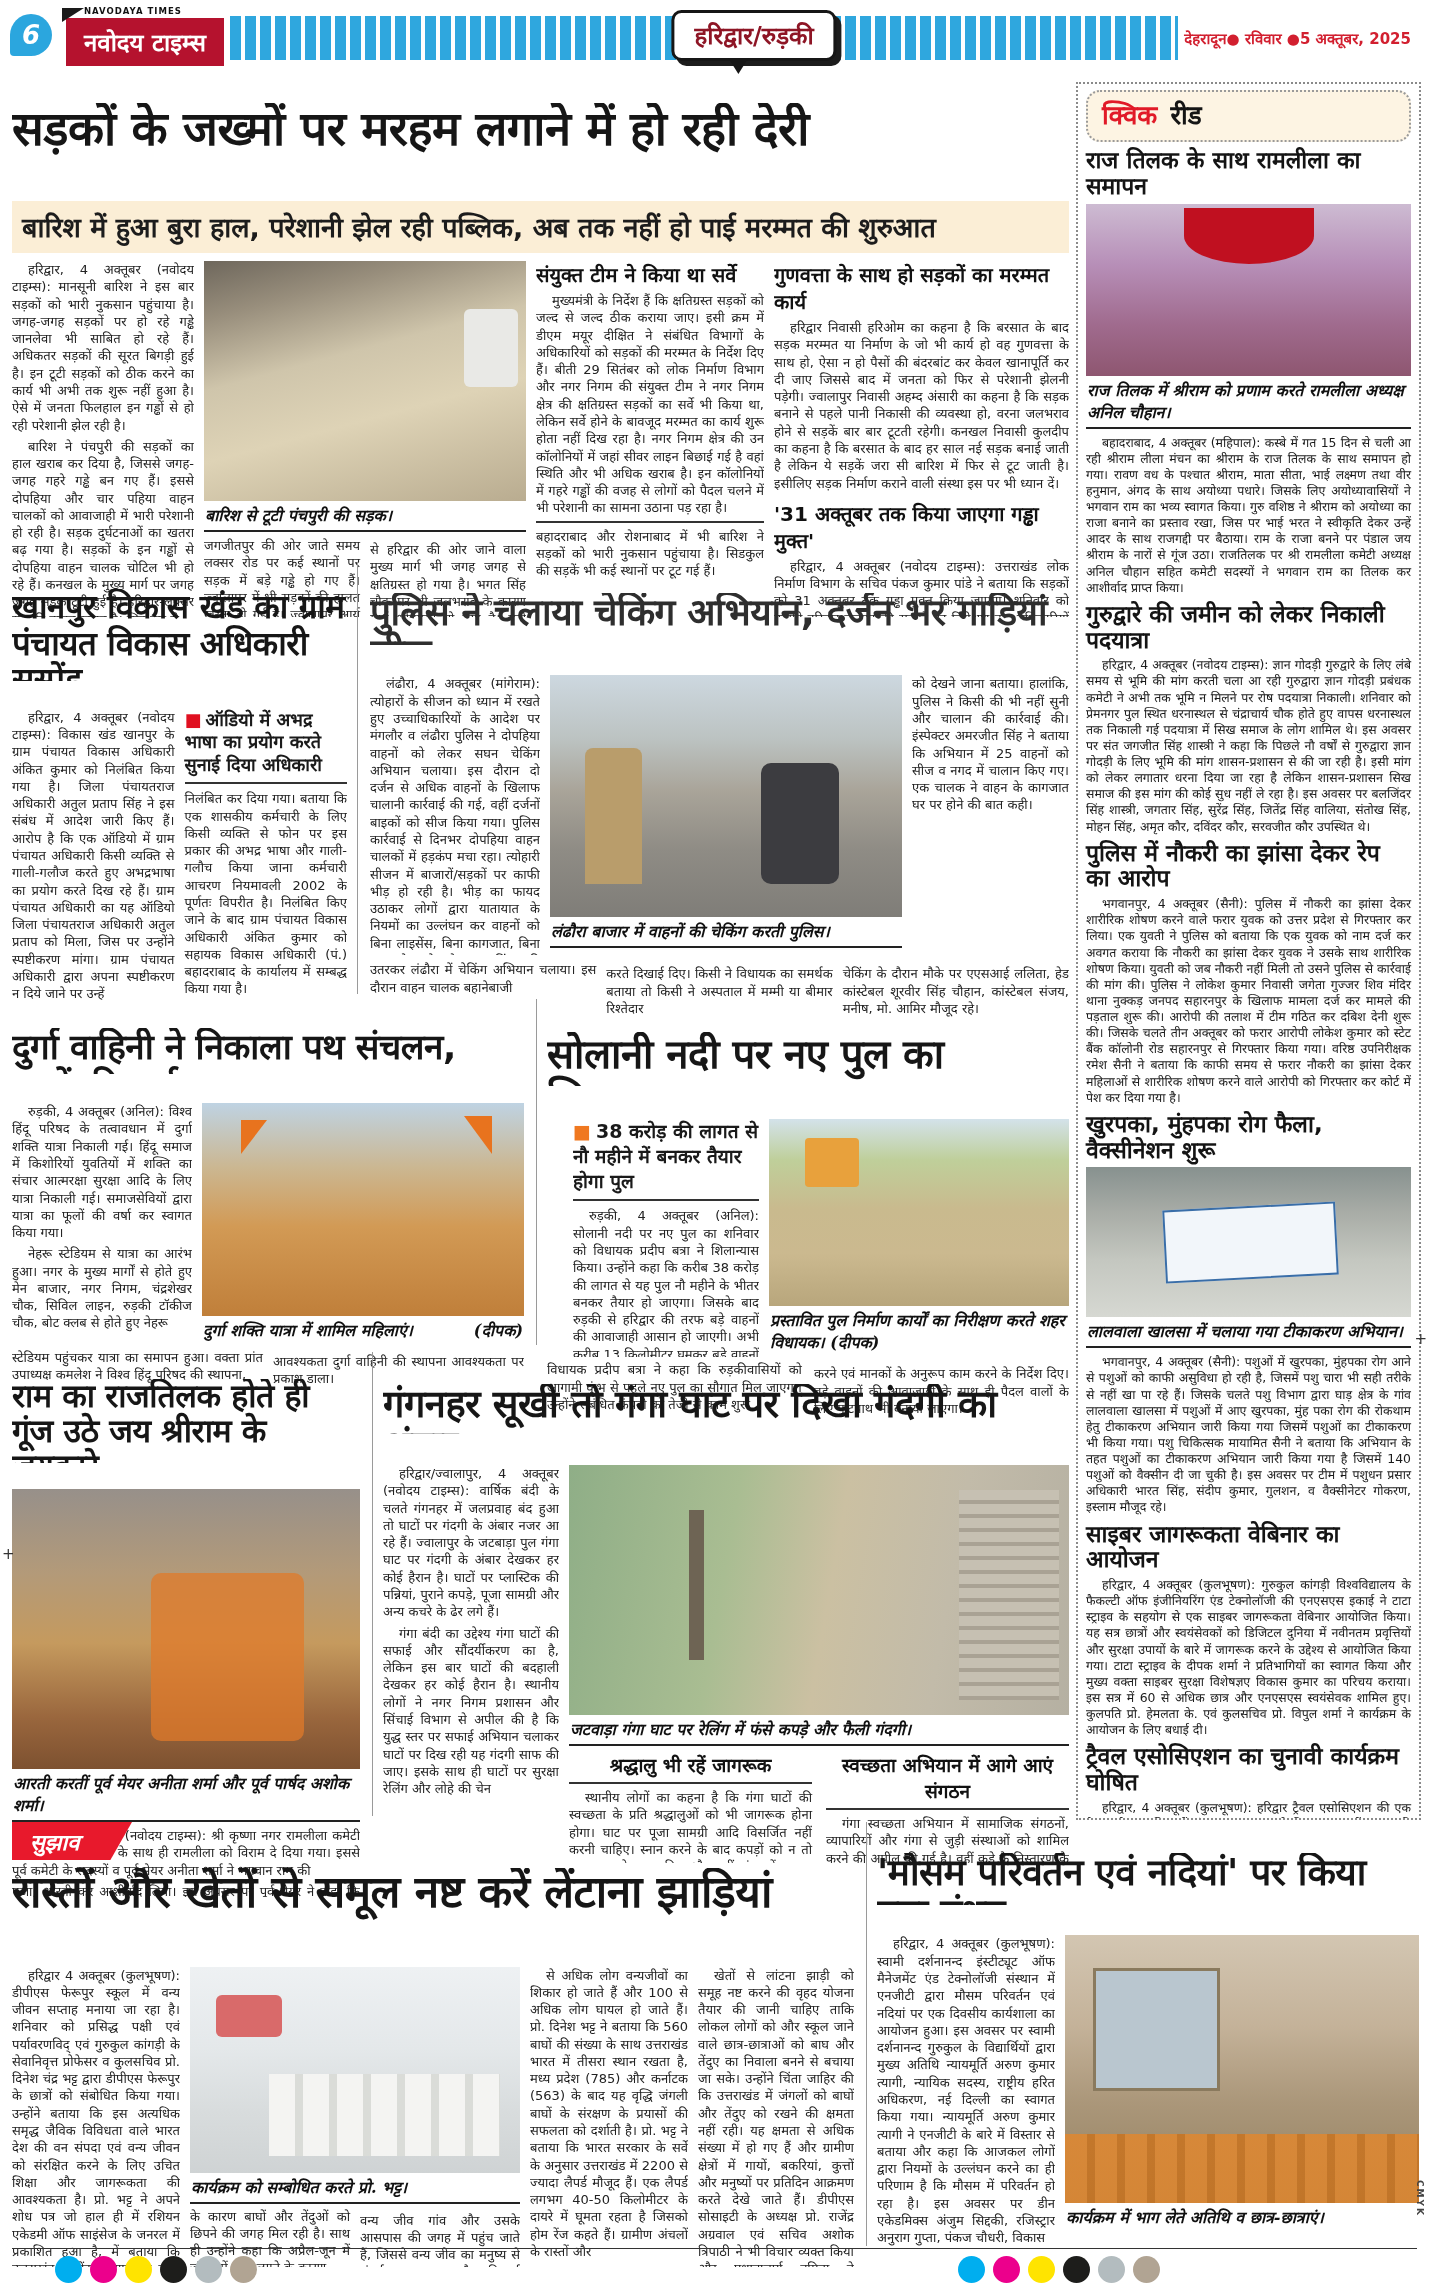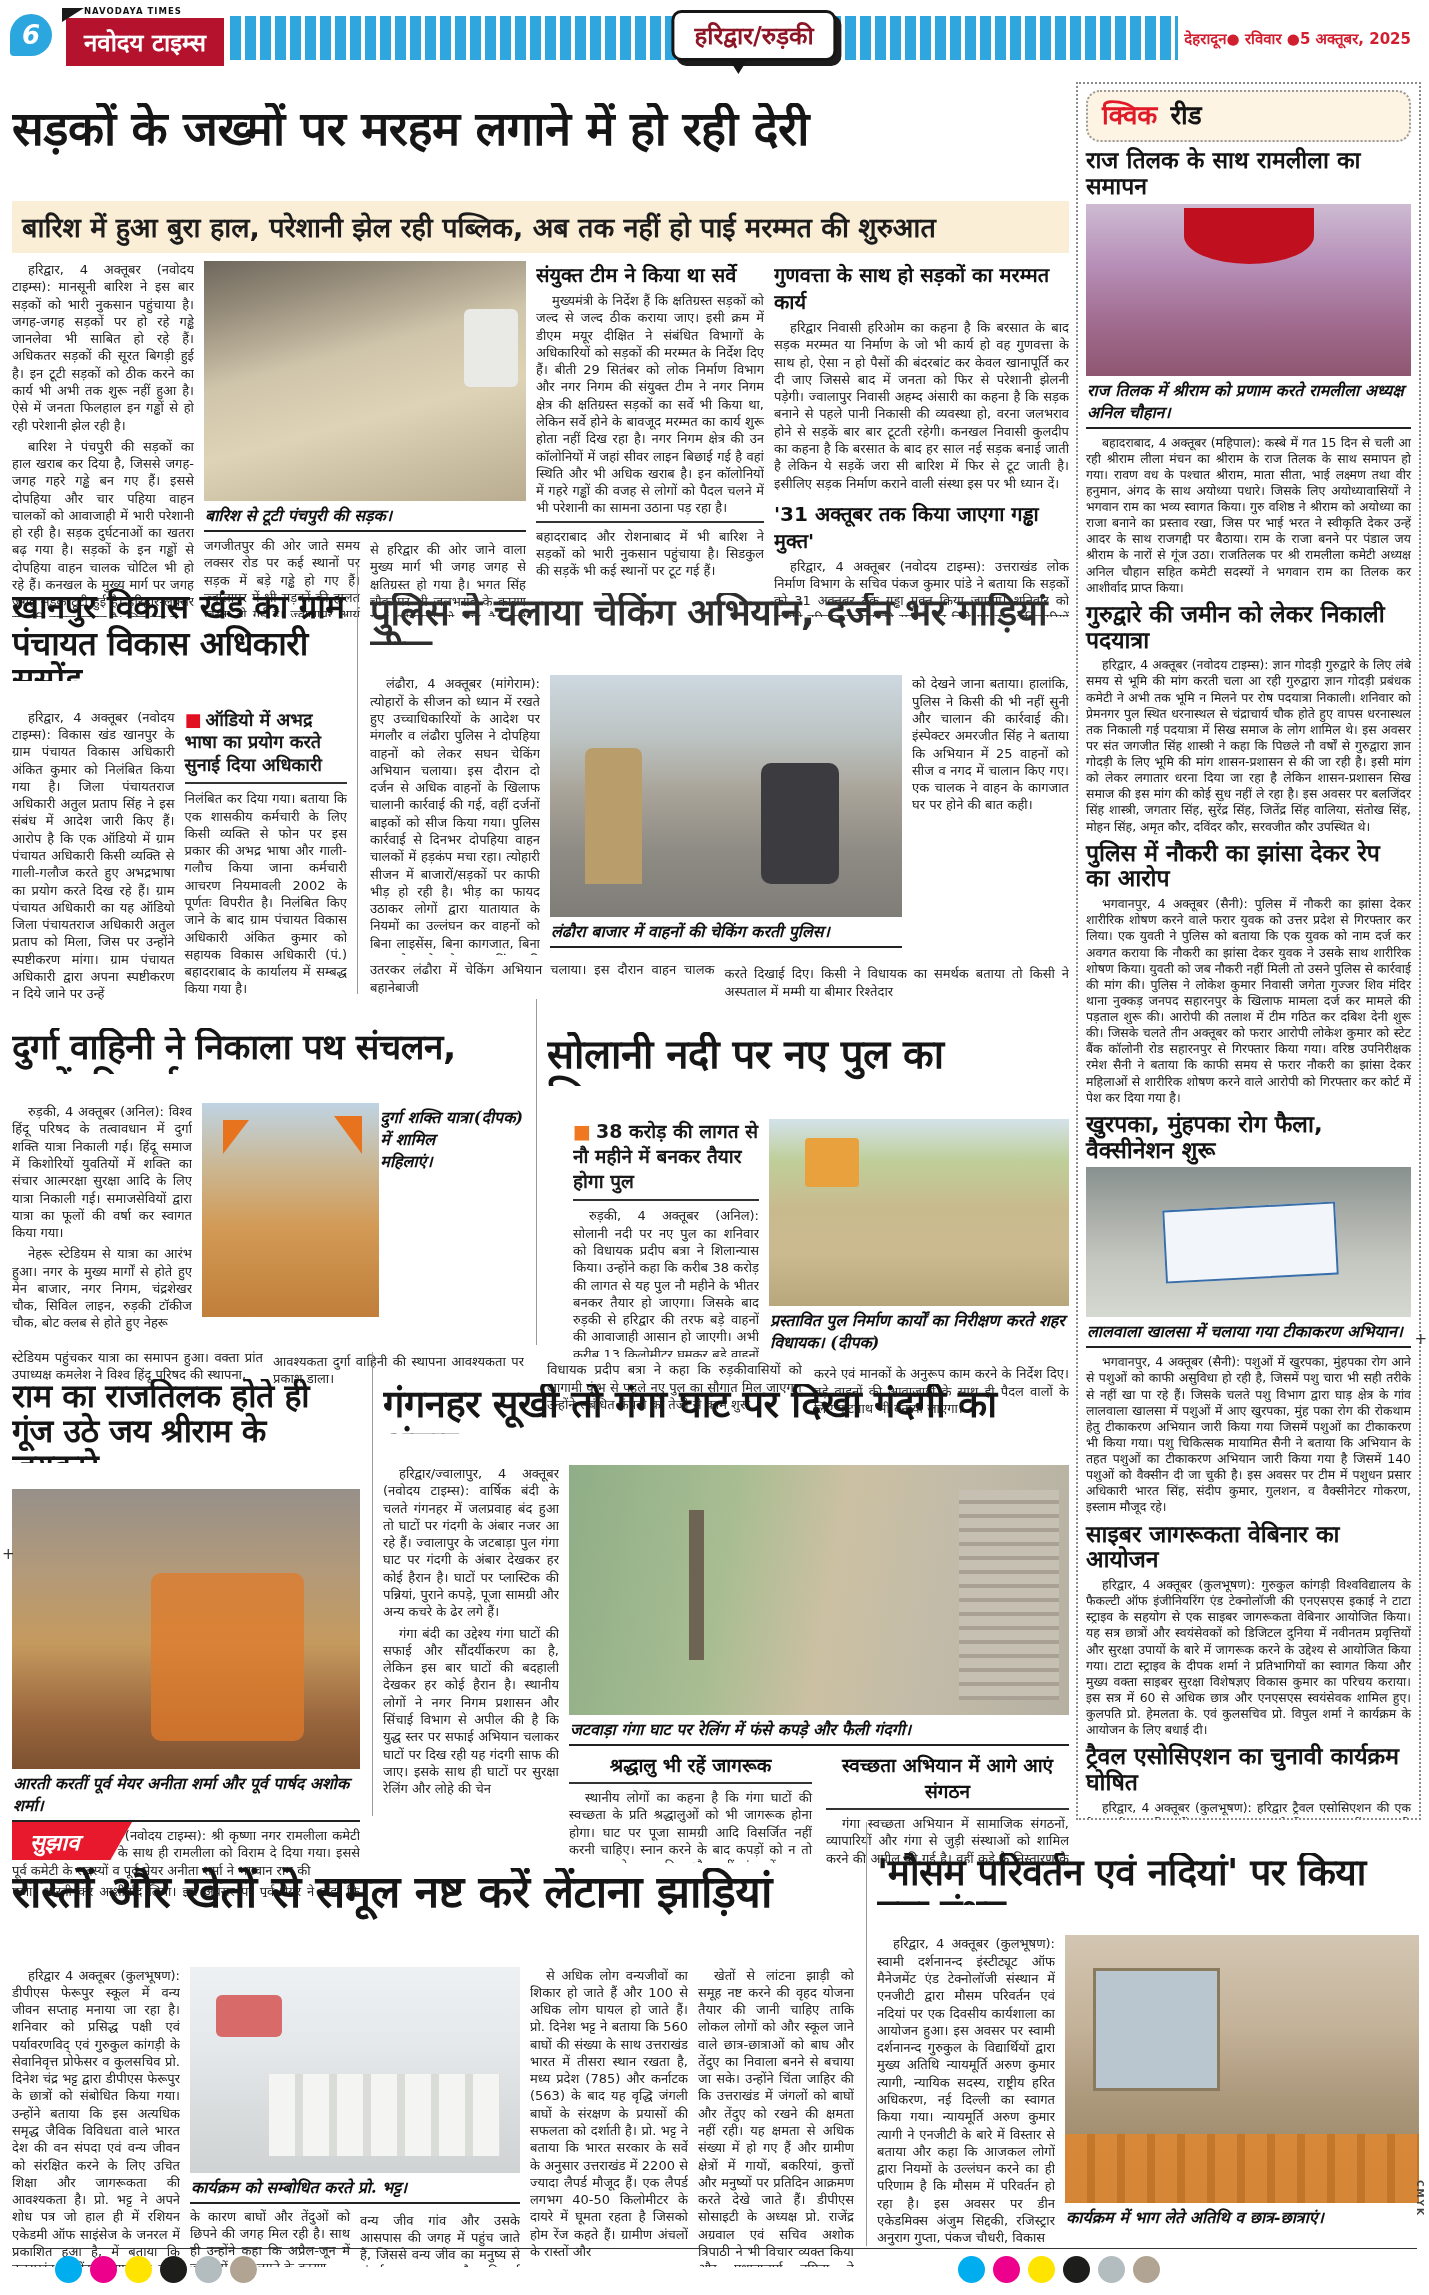--- a/index.html
+++ b/index.html
@@ -272,33 +272,34 @@
           <div class="ph ph-police"></div>
           <div class="cap">लंढौरा बाजार में वाहनों की चेकिंग करती पुलिस।</div>
         </div>
         <div class="po-cr">
           <p class="bd">को देखने जाना बताया। हालांकि, पुलिस ने किसी की भी नहीं सुनी और चालान की कार्रवाई की। इंस्पेक्टर अमरजीत सिंह ने बताया कि अभियान में 25 वाहनों को सीज व नगद में चालान किए गए। एक चालक ने वाहन के कागजात घर पर होने की बात कही।</p>
         </div>
       </div>
       <div class="po-bot">
         <p class="bd">उतरकर लंढौरा में चेकिंग अभियान चलाया। इस दौरान वाहन चालक बहानेबाजी</p>
         <p class="bd">करते दिखाई दिए। किसी ने विधायक का समर्थक बताया तो किसी ने अस्पताल में मम्मी या बीमार रिश्तेदार</p>
+        <p class="bd">चेकिंग के दौरान मौके पर एएसआई ललिता, हेड कांस्टेबल शूरवीर सिंह चौहान, कांस्टेबल संजय, मनीष, मो. आमिर मौजूद रहे।</p>
       </div>
     </div>
   </section>
 
   <section class="rowC">
     <div class="durga">
       <h2 class="hd">दुर्गा वाहिनी ने निकाला पथ संचलन, फूलों की वर्षा</h2>
       <div class="du-row">
         <div class="du-c1">
           <p class="bd ind">रुड़की, 4 अक्तूबर (अनिल): विश्व हिंदू परिषद के तत्वावधान में दुर्गा शक्ति यात्रा निकाली गई। हिंदू समाज में किशोरियों युवतियों में शक्ति का संचार आत्मरक्षा सुरक्षा आदि के लिए यात्रा निकाली गई। समाजसेवियों द्वारा यात्रा का फूलों की वर्षा कर स्वागत किया गया।</p>
           <p class="bd ind">नेहरू स्टेडियम से यात्रा का आरंभ हुआ। नगर के मुख्य मार्गों से होते हुए मेन बाजार, नगर निगम, चंद्रशेखर चौक, सिविल लाइन, रुड़की टॉकीज चौक, बोट क्लब से होते हुए नेहरू</p>
         </div>
-        <div style="flex:1;display:flex;flex-direction:row;">
+        <div style="flex:1;display:flex;flex-direction:column;">
           <div class="ph ph-durga"></div>
           <div class="cap norule du-caprow">
             <span>दुर्गा शक्ति यात्रा में शामिल महिलाएं।</span>
             <span>(दीपक)</span>
           </div>
         </div>
       </div>
       <div class="du-bot">
         <p class="bd">स्टेडियम पहुंचकर यात्रा का समापन हुआ। वक्ता प्रांत उपाध्यक्ष कमलेश ने विश्व हिंदू परिषद की स्थापना,</p>
         <p class="bd">आवश्यकता दुर्गा वाहिनी की स्थापना आवश्यकता पर प्रकाश डाला।</p>

